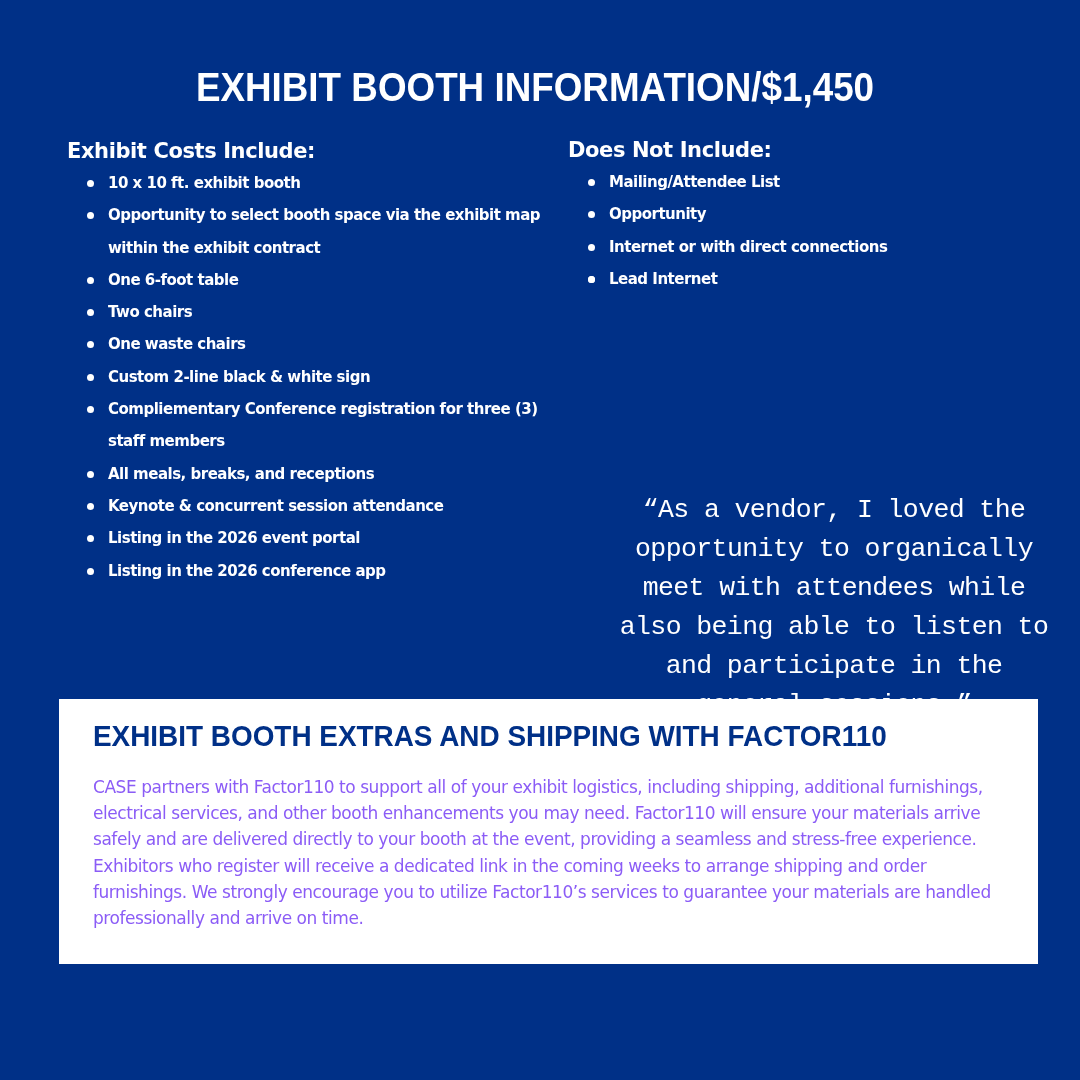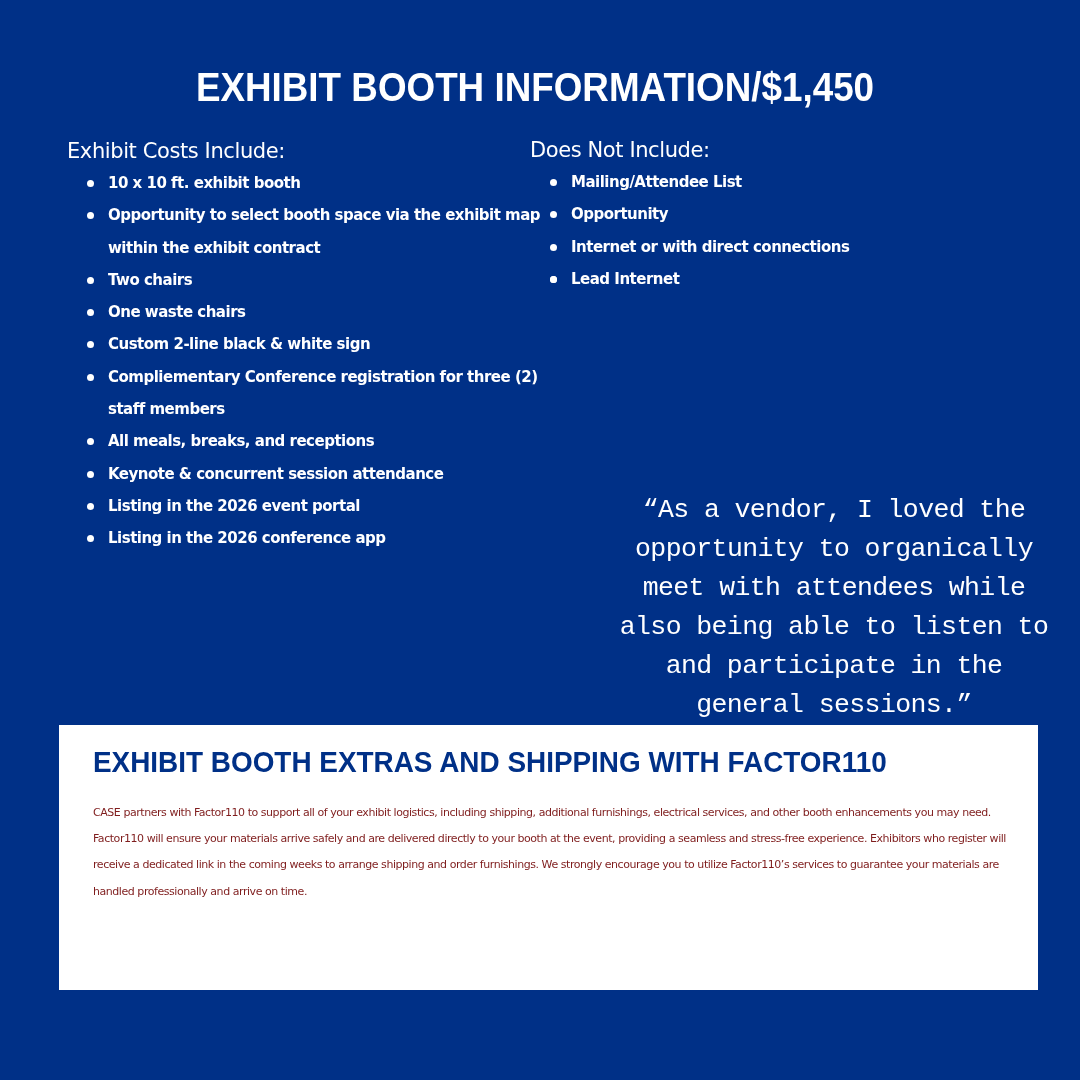--- a/index.html
+++ b/index.html
@@ -11,24 +11,24 @@
     position: relative;
   }
   .title {
     position: absolute; left: 0; top: 38px; width: 1070px;
     text-align: center;
     font-family: "Liberation Sans", sans-serif;
     font-weight: bold; font-size: 40px; letter-spacing: 0px;
     transform: scaleX(0.92); transform-origin: center;
   }
   .col-left { position: absolute; left: 67px; top: 137px; width: 510px; }
-  .col-right { position: absolute; left: 530px; top: 136px; width: 480px; }
+  .col-right { position: absolute; left: 568px; top: 136px; width: 480px; }
   .col-heading {
     font-family: "DejaVu Sans", sans-serif;
-    font-weight: normal; font-size: 21px; line-height: 28px;
+    font-weight: bold; font-size: 21px; line-height: 28px;
     letter-spacing: -0.4px;
   }
   ul.bullets {
     list-style: none; margin: 2px 0 0 0; padding: 0;
   }
   ul.bullets li {
     position: relative;
     padding-left: 41px;
     font-family: "DejaVu Sans", sans-serif;
     font-weight: bold; font-size: 15px; line-height: 32.3px;
@@ -39,51 +39,52 @@
     width: 7px; height: 7px; border-radius: 50%; background: #ffffff;
   }
   .quote {
     position: absolute; left: 614px; top: 491px; width: 440px;
     font-family: Liberation Mono, monospace;
     font-size: 26.5px; line-height: 39px; letter-spacing: -0.6px;
     font-weight: normal;
     text-align: center;
   }
   .extras-box {
-    position: absolute; left: 59px; top: 725px; width: 979px; height: 265px;
+    position: absolute; left: 59px; top: 699px; width: 979px; height: 265px;
     background: #ffffff; color: #003087;
   }
   .extras-title {
     position: absolute; left: 34px; top: 18px; width: 940px;
     font-family: "Liberation Sans", sans-serif;
     font-weight: bold; font-size: 30px; line-height: 38px;
     transform: scaleX(0.93); transform-origin: left;
     white-space: nowrap;
   }
   .extras-body {
     position: absolute; left: 34px; top: 75px; width: 930px;
     font-family: "DejaVu Sans", sans-serif;
-    font-size: 11px; line-height: 26.2px; letter-spacing: -0.45px;
-    color: #7f1d1d;
+    font-size: 17px; line-height: 26.2px; letter-spacing: -0.45px;
+    color: #8b5cf6;
   }
 </style>
 </head>
 <body>
 
 <h1 class="title">EXHIBIT BOOTH INFORMATION/$1,450</h1>
 
 <section class="col-left">
   <div class="col-heading">Exhibit Costs Include:</div>
   <ul class="bullets">
     <li><span class="dot"></span><span>10 x 10 ft. exhibit booth</span></li>
     <li><span class="dot"></span><span>Opportunity to select booth space via the exhibit map within the exhibit contract</span></li>
+    <li><span class="dot"></span><span>One 6-foot table</span></li>
     <li><span class="dot"></span><span>Two chairs</span></li>
     <li><span class="dot"></span><span>One waste chairs</span></li>
     <li><span class="dot"></span><span>Custom 2-line black &amp; white sign</span></li>
-    <li><span class="dot"></span><span>Compliementary Conference registration for three (2) staff members</span></li>
+    <li><span class="dot"></span><span>Compliementary Conference registration for three (3) staff members</span></li>
     <li><span class="dot"></span><span>All meals, breaks, and receptions</span></li>
     <li><span class="dot"></span><span>Keynote &amp; concurrent session attendance</span></li>
     <li><span class="dot"></span><span>Listing in the 2026 event portal</span></li>
     <li><span class="dot"></span><span>Listing in the 2026 conference app</span></li>
   </ul>
 </section>
 
 <section class="col-right">
   <div class="col-heading">Does Not Include:</div>
   <ul class="bullets">

